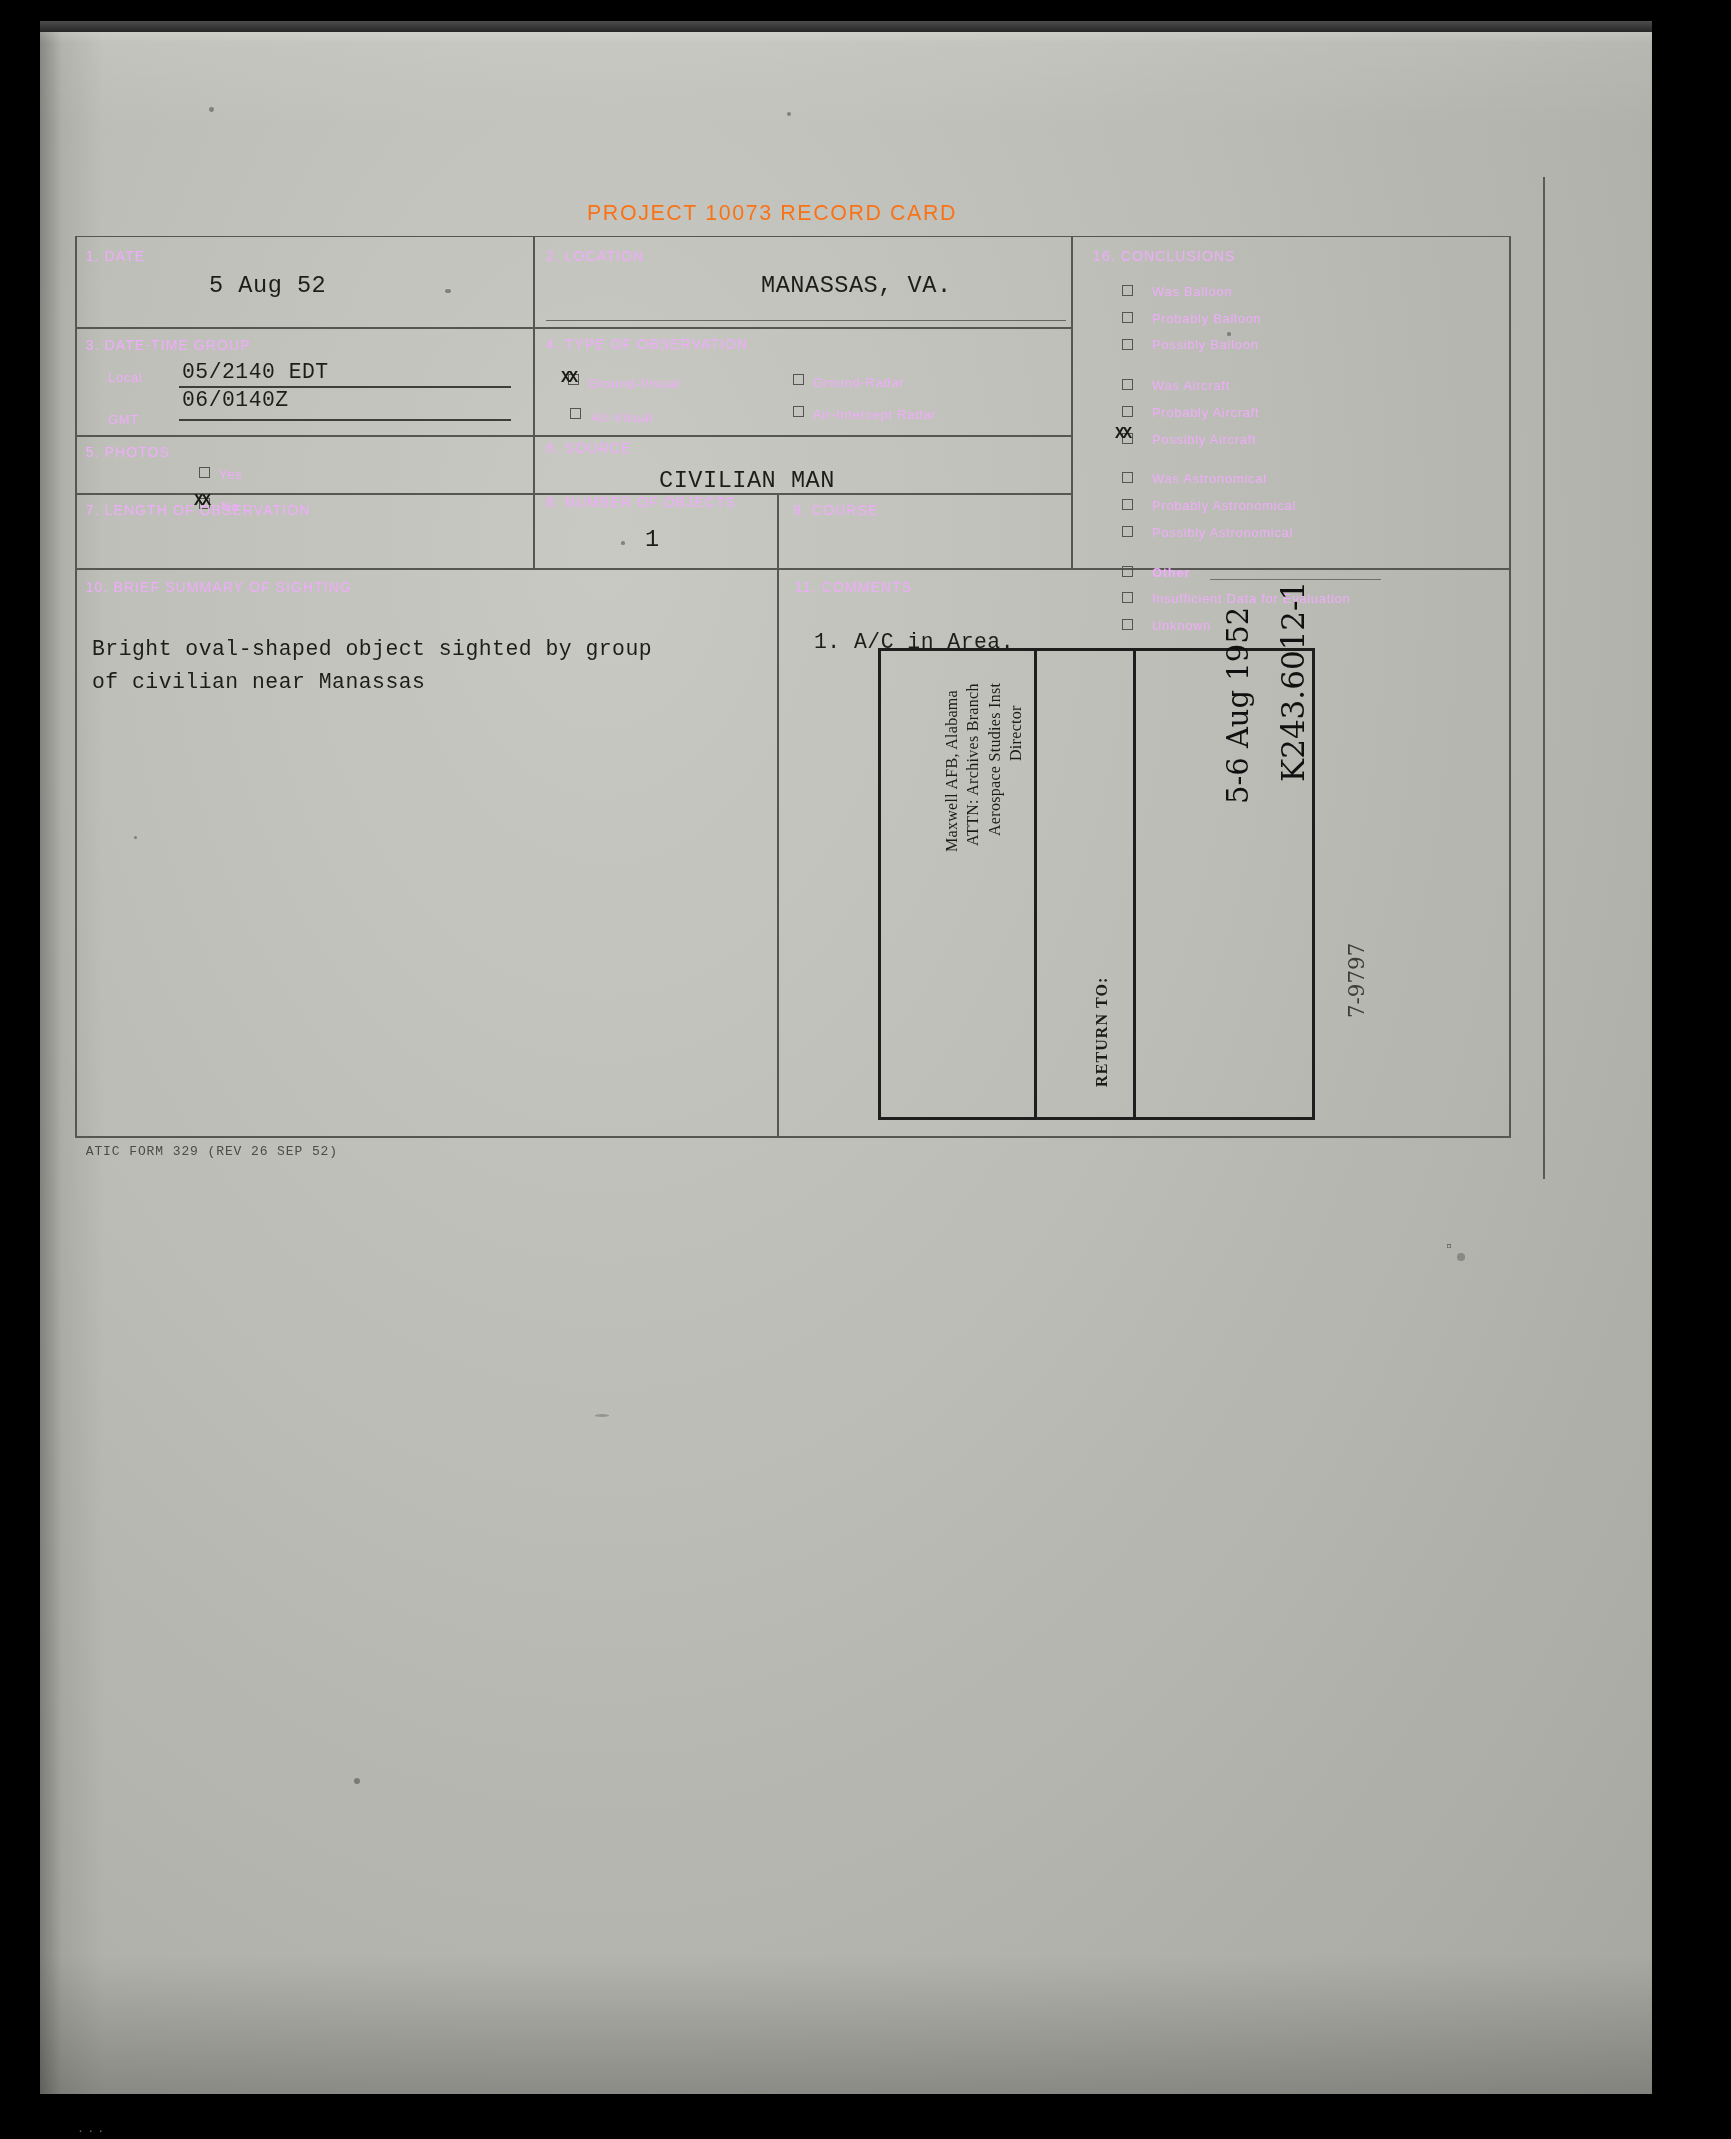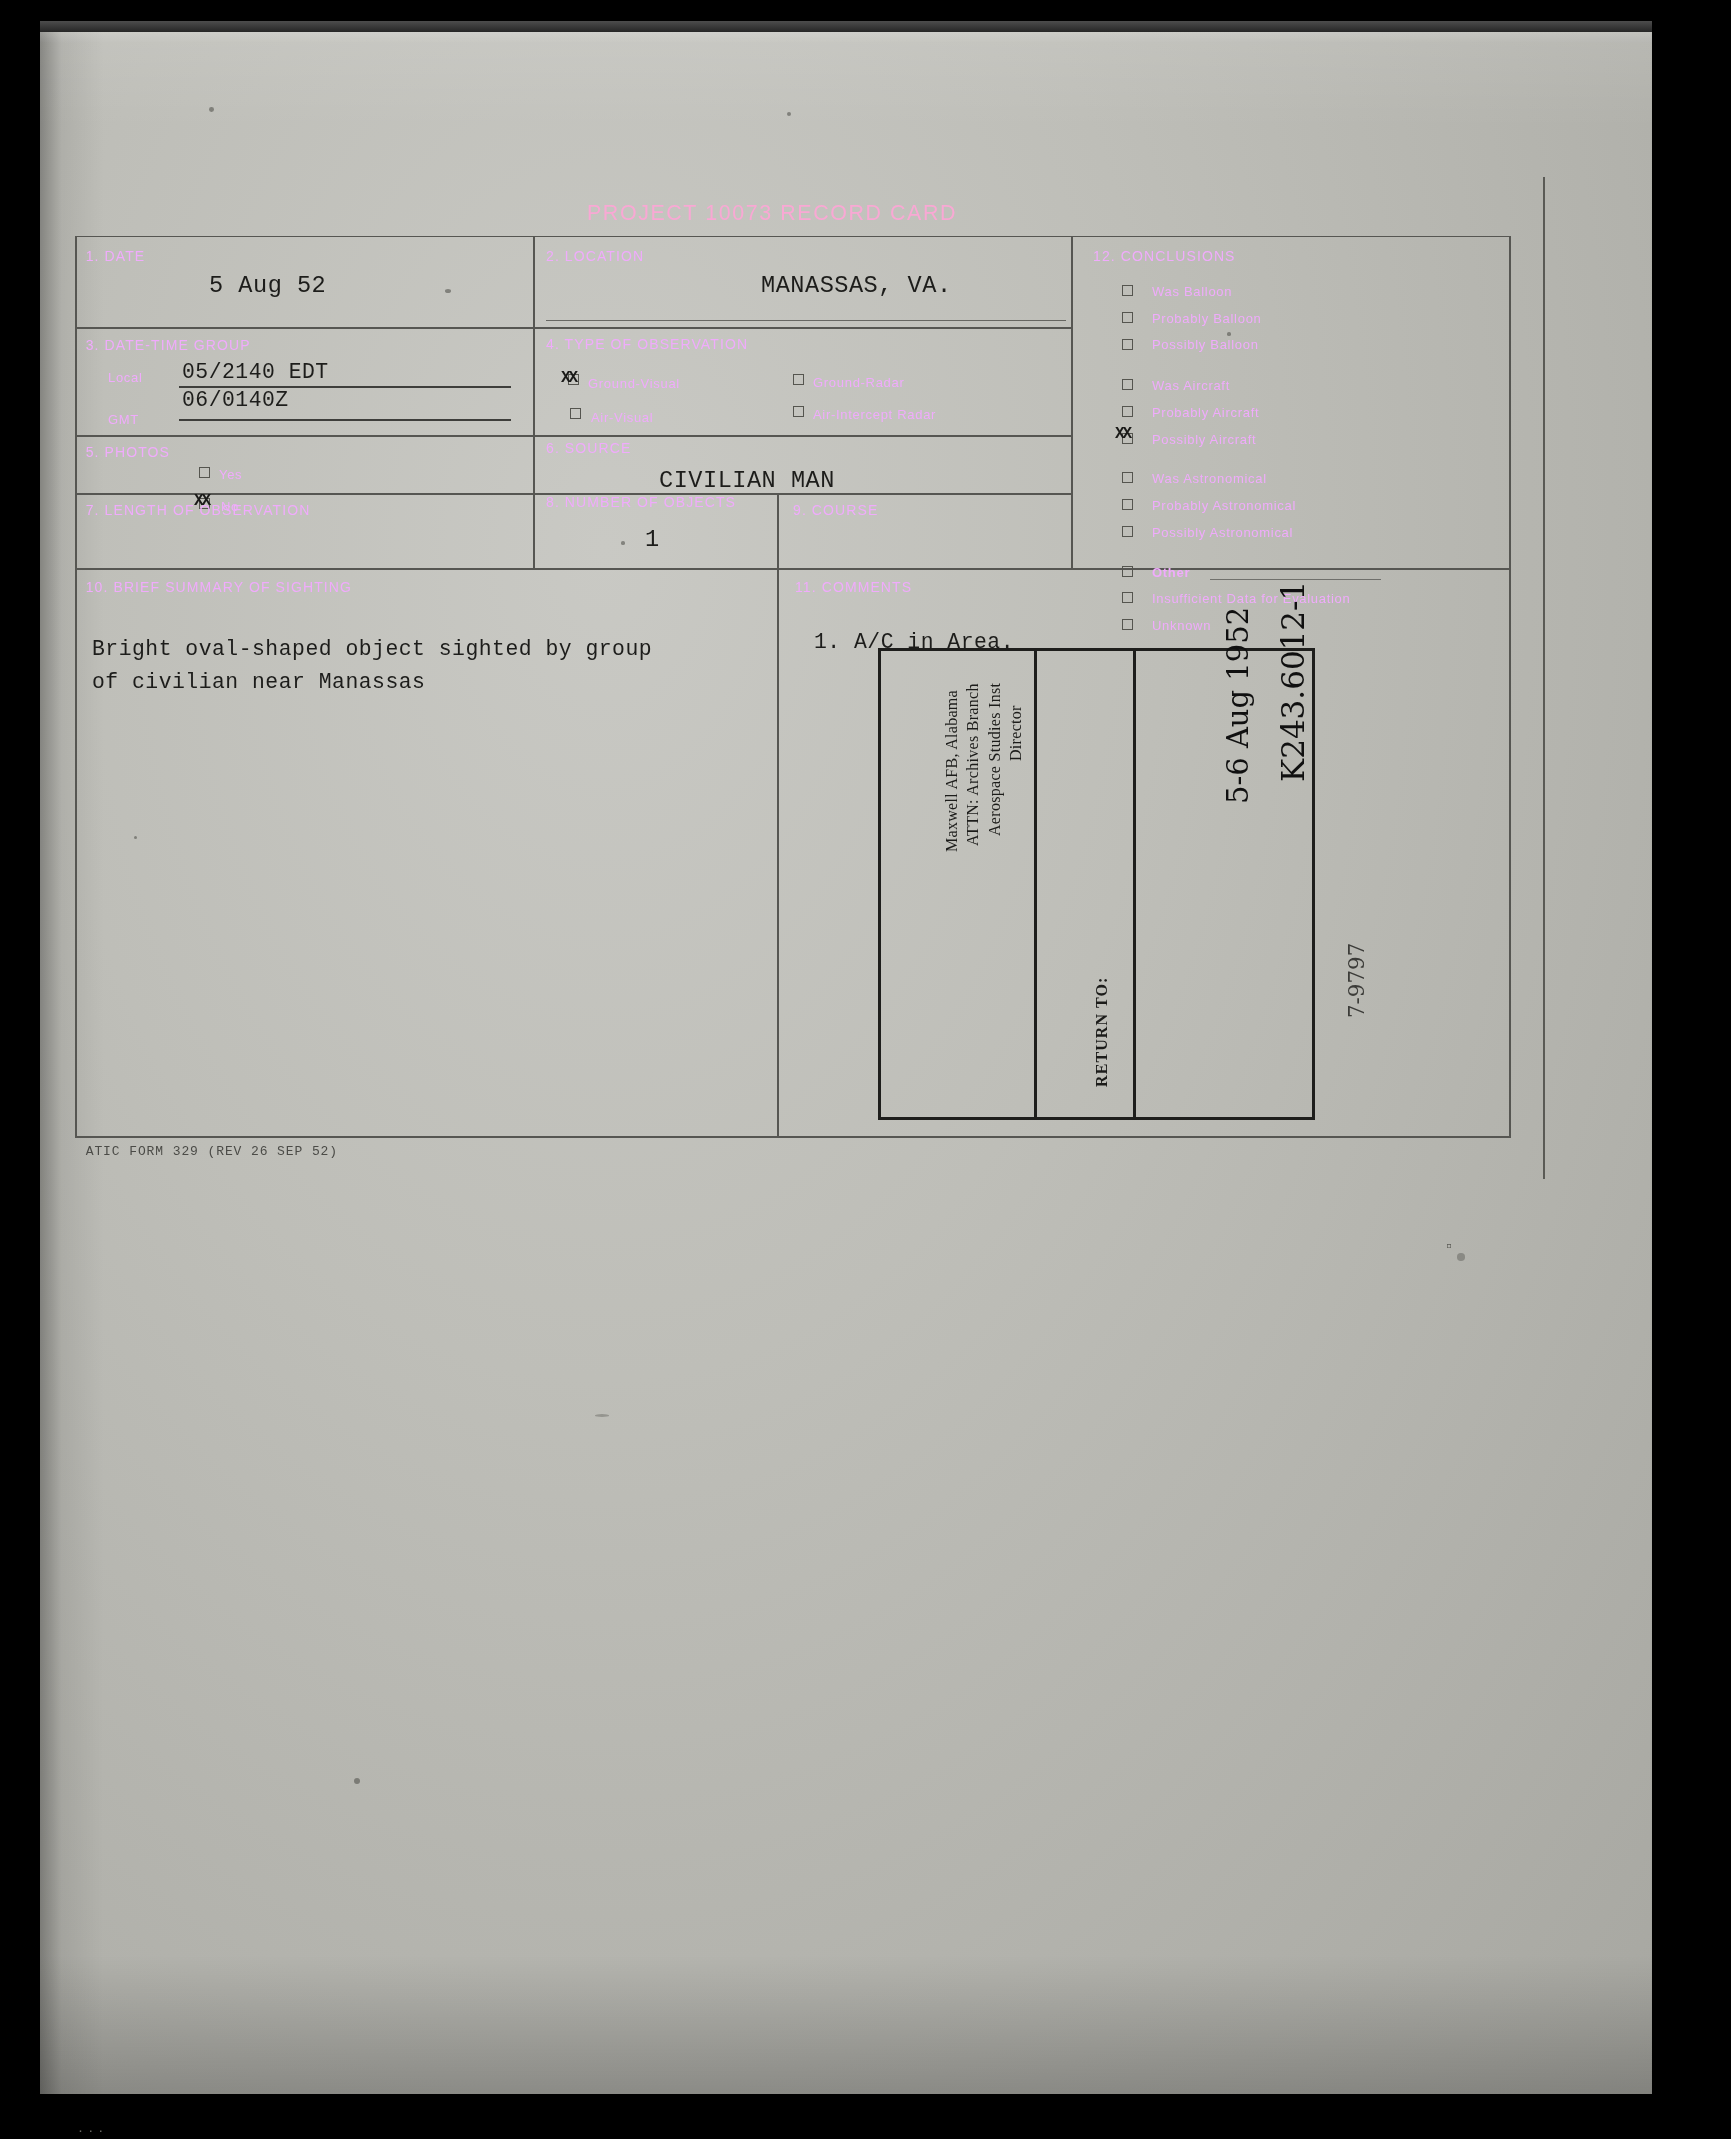--- a/index.html
+++ b/index.html
@@ -120,21 +120,21 @@
     font-size: 16px;
     font-weight: bold;
     color: #1a1a18;
     letter-spacing: -2.1px;
   }
 
   .title {
     position: absolute;
     font-size: 21.4px;
     letter-spacing: 1.6px;
-    color: #f9a8d4;
+    color: #f97316;
     white-space: nowrap;
   }
 
   .formnum {
     position: absolute;
     font-size: 13px;
     letter-spacing: 0.9px;
     color: #4b4b47;
     white-space: nowrap;
   }
@@ -247,21 +247,21 @@
     <div class="lbl small" style="left:146px; top:274px;text-align:right;">No</div>
 
     <div class="lbl" style="left:471px; top:215px;">6.  SOURCE</div>
     <div class="typed big" style="left:584px; top:242px;">CIVILIAN MAN</div>
 
     <div class="lbl" style="left:10.7px; top:277px;">7.  LENGTH OF OBSERVATION</div>
     <div class="lbl" style="left:471px; top:269px;">8.  NUMBER OF OBJECTS</div>
     <div class="typed big" style="left:570px; top:301px;">1</div>
     <div class="lbl" style="left:718px; top:277px;">9.  COURSE</div>
 
-    <div class="lbl" style="left:1018px; top:22.5px;">12.  CONCLUSIONS</div>
+    <div class="lbl" style="left:1018px; top:22.5px;">16.  CONCLUSIONS</div>
 
     <div class="box" style="left:1047px; top:60px;"></div>
     <div class="lbl small" style="left:1077px; top:59px;">Was Balloon</div>
     <div class="box" style="left:1047px; top:87px;"></div>
     <div class="lbl small" style="left:1077px; top:86px;">Probably Balloon</div>
     <div class="box" style="left:1047px; top:114px;"></div>
     <div class="lbl small" style="left:1077px; top:112px;">Possibly Balloon</div>
 
     <div class="box" style="left:1047px; top:154px;"></div>
     <div class="lbl small" style="left:1077px; top:153px;">Was Aircraft</div>

